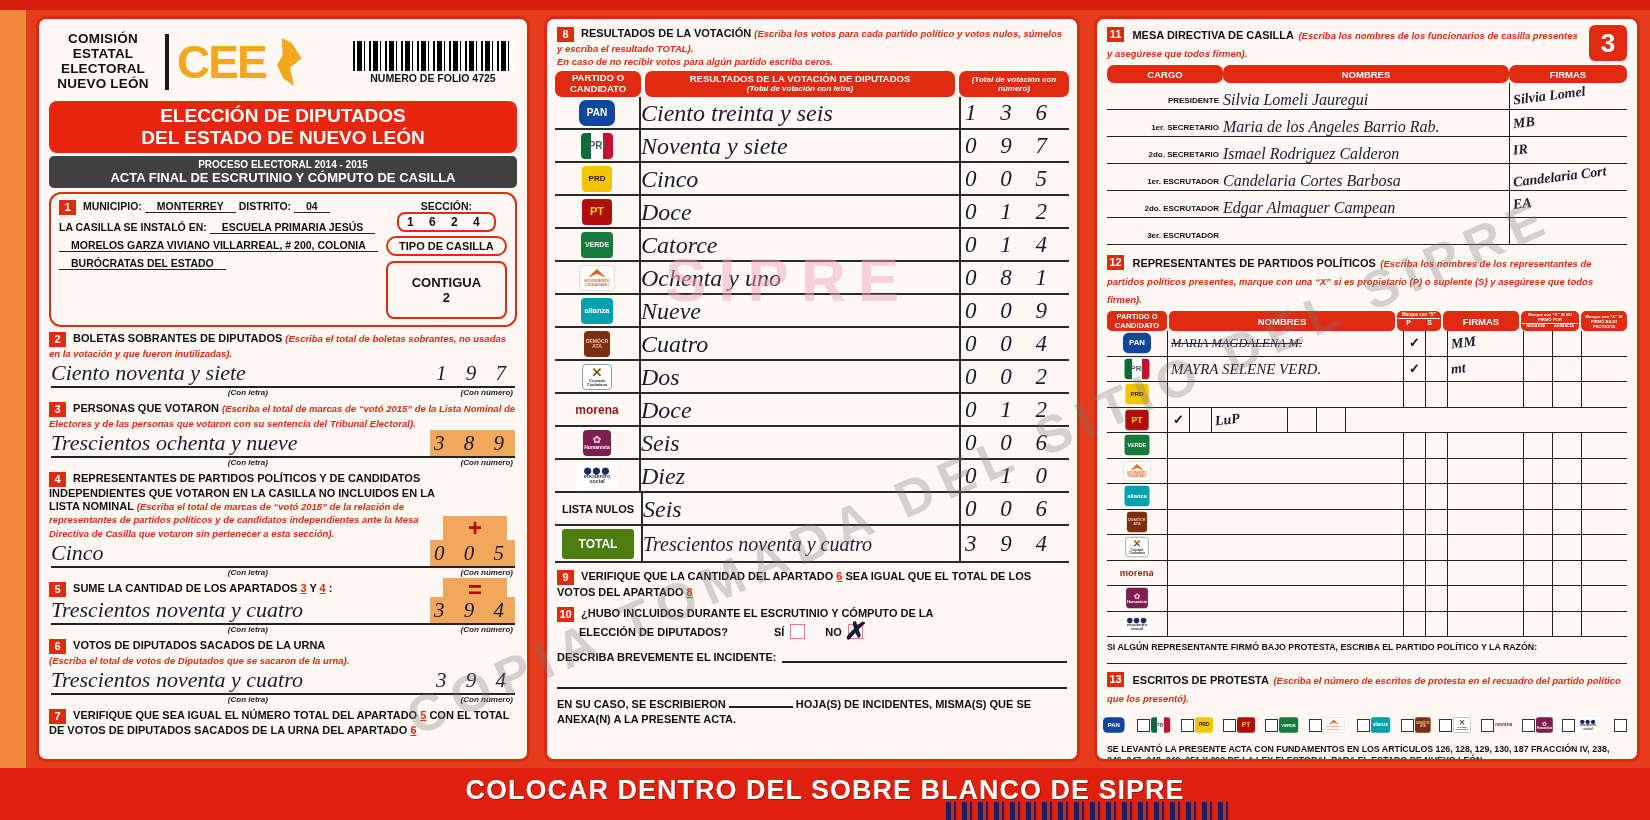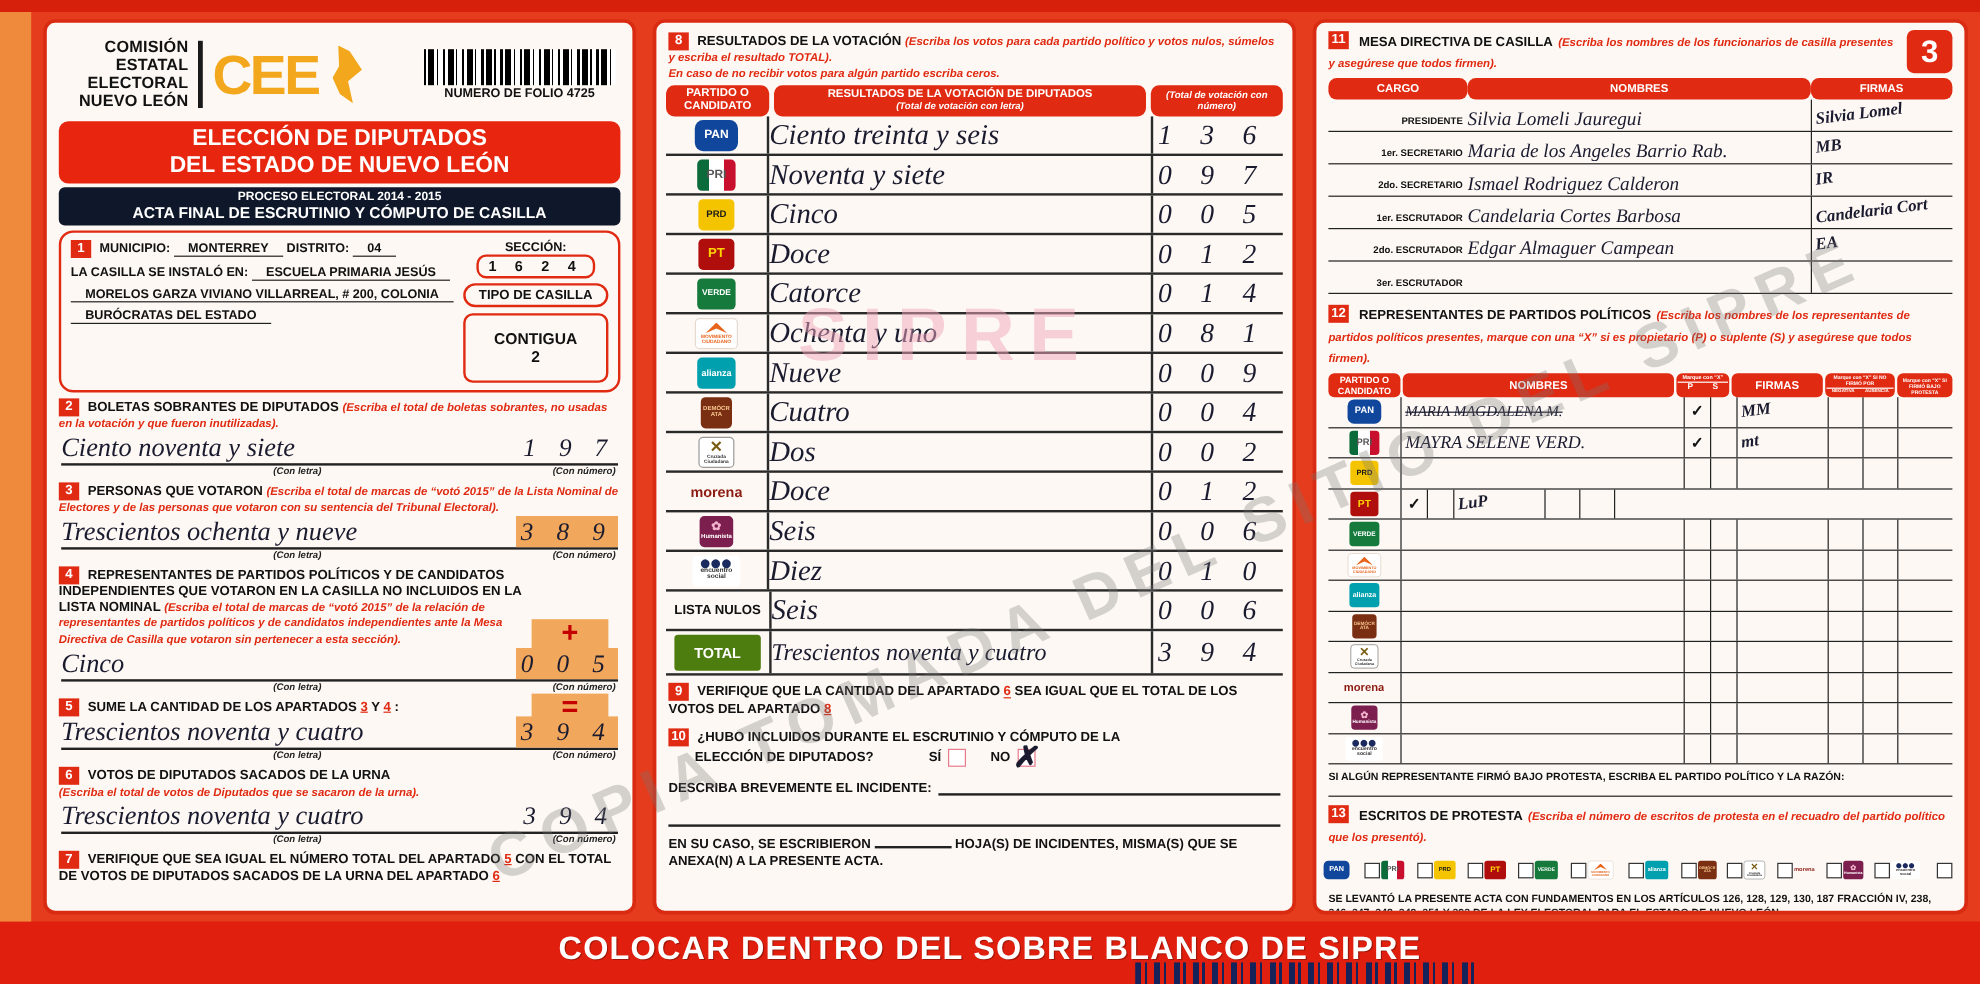--- a/index.html
+++ b/index.html
@@ -22,31 +22,31 @@
   .hwtxt { font-size:22px; line-height:26px; white-space:nowrap; }
   .hwnum { font-size:21px; line-height:26px; letter-spacing:7px; padding-right:2px; white-space:nowrap; }
   .lblrow { display:flex; justify-content:space-between; font-size:8px; font-style:italic; font-weight:bold; color:#222; padding:0 4px; }
   .lblrow .cl { margin-left:38%; }
   .hl { background:#f2a85c; padding:0 4px; }
   .redref { color:#e02a12; text-decoration:underline; font-weight:bold; }
   .sec { margin:5px 10px 0; position:relative; }
 
   
   .lhead { display:flex; align-items:center; gap:8px; padding:8px 10px 2px; height:80px; }
-  .org { width:108px; text-align:right; font-weight:bold; font-size:13.5px; line-height:1.1; letter-spacing:.2px; }
+  .org { width:108px; text-align:center; font-weight:bold; font-size:13.5px; line-height:1.1; letter-spacing:.2px; }
   .vdiv { width:4px; height:56px; background:#1a1a1a; }
   .cee { display:flex; align-items:center; gap:2px; flex:1; }
   .cee-txt { font-size:46px; font-weight:bold; color:#f2a71d; letter-spacing:-2px; line-height:1; }
   .nlshape { width:34px; height:48px; background:#f2a71d; clip-path:polygon(42% 0,70% 10%,100% 42%,66% 62%,78% 100%,46% 84%,28% 56%,44% 36%); }
   .foliobox { width:168px; text-align:center; }
   .barcode { height:30px; width:160px; margin:0 auto; background:repeating-linear-gradient(90deg,#000 0 2px,#fff 2px 4px,#000 4px 9px,#fff 9px 11px,#000 11px 12px,#fff 12px 16px); }
   .folio { font-size:10.5px; font-weight:bold; margin-top:1px; }
   .banner { background:#e8250f; color:#fff; text-align:center; border-radius:8px; margin:2px 10px; padding:4px 2px; }
   .banner .t1 { font-size:19px; font-weight:bold; line-height:1.15; }
-  .banner2 { background:#0f172a; color:#fff; text-align:center; border-radius:5px; margin:3px 10px; padding:3px 2px; }
+  .banner2 { background:#404040; color:#fff; text-align:center; border-radius:5px; margin:3px 10px; padding:3px 2px; }
   .banner2 .st1 { font-size:10px; font-weight:bold; }
   .banner2 .st2 { font-size:13px; font-weight:bold; }
 
   
   .s1box { border:2.5px solid #e02a12; border-radius:12px; margin:4px 10px; padding:6px 8px; display:flex; gap:8px; }
   .s1left { flex:1; font-size:10.5px; font-weight:bold; }
   .s1row { margin-bottom:6px; white-space:nowrap; }
   .uval { border-bottom:1.5px solid #222; padding:0 12px; font-weight:bold; }
   .s1right { width:152px; font-size:10.5px; font-weight:bold; text-align:center; }
   .secdigits { border:2px solid #e02a12; border-radius:8px; padding:1px 8px; letter-spacing:6px; font-size:12px; display:inline-block; }

